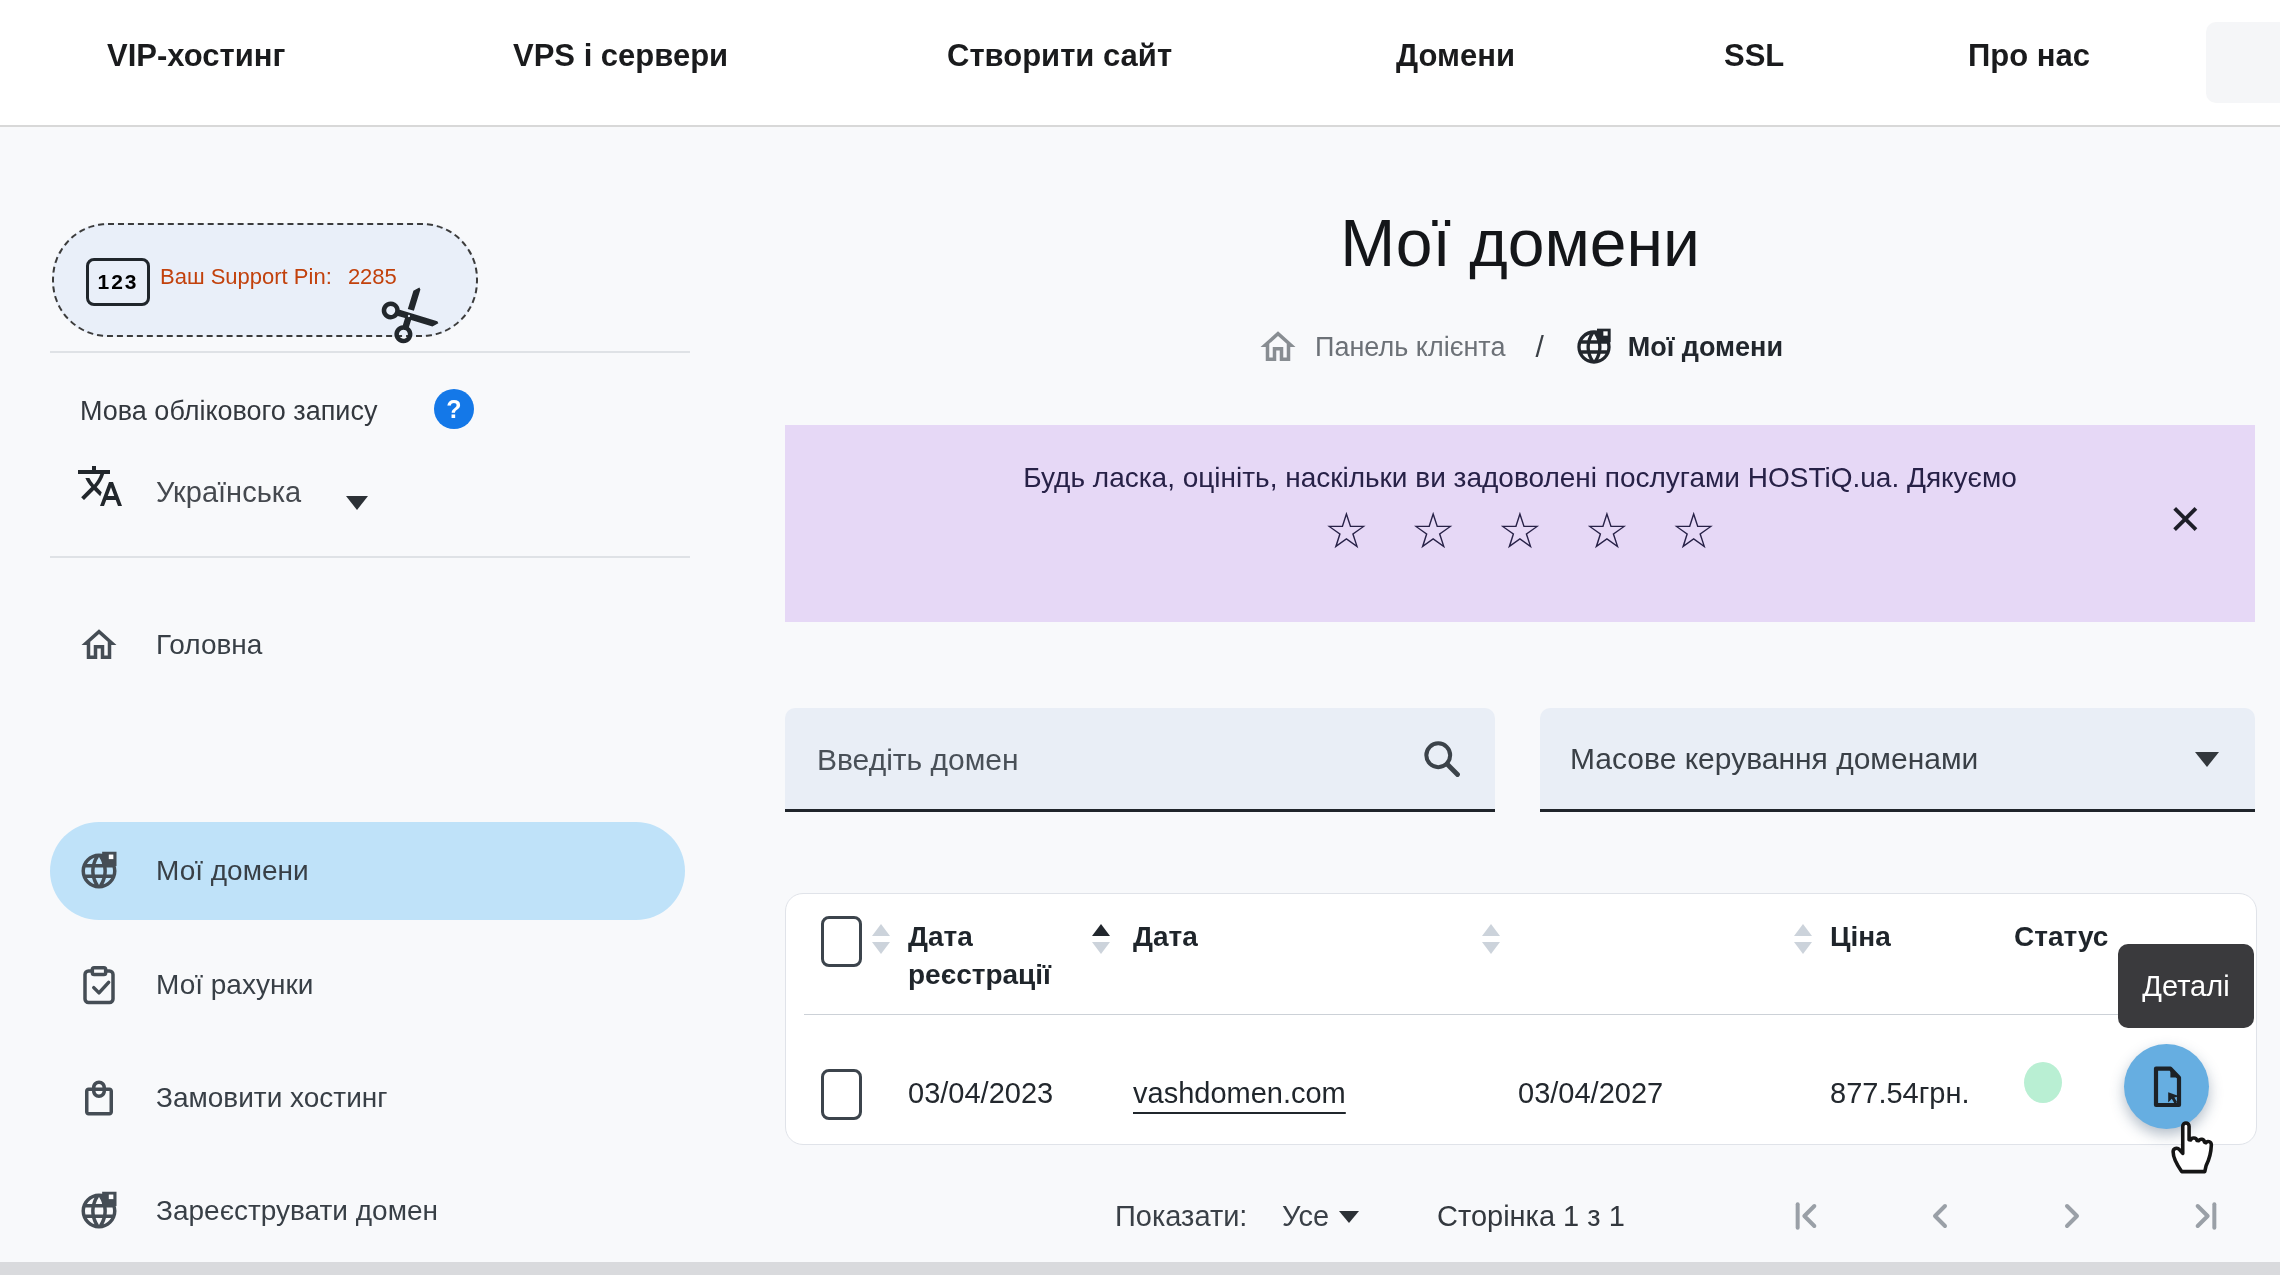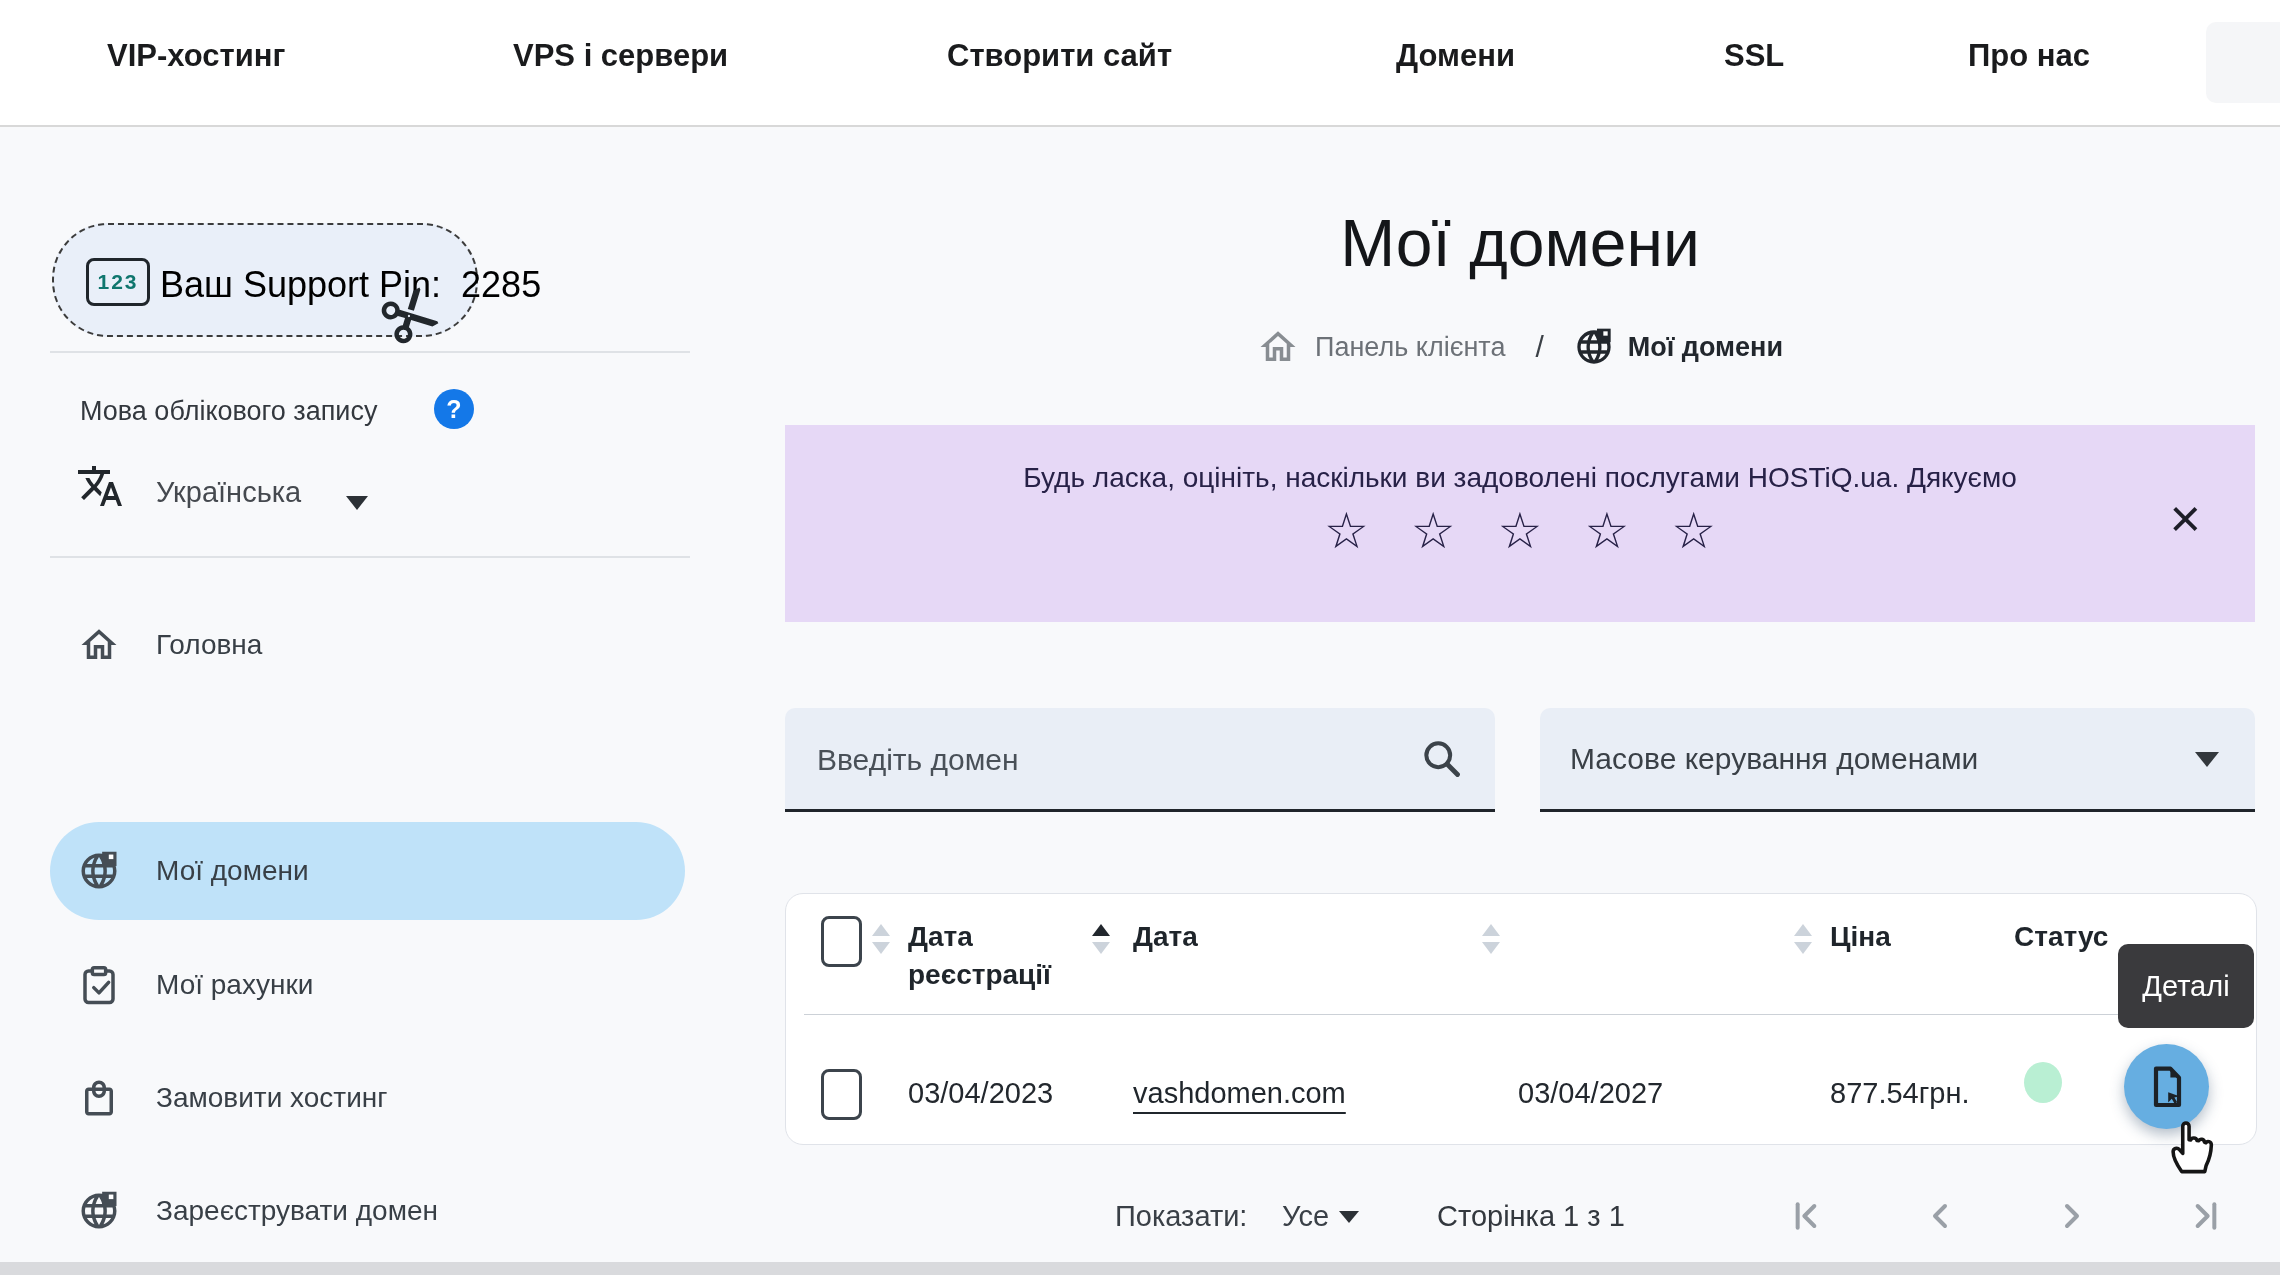--- a/index.html
+++ b/index.html
@@ -11,22 +11,22 @@
           border-bottom:2px solid #d8d8d8;z-index:2;}
   .nav-item{position:absolute;top:38px;font-size:31px;font-weight:700;color:#1a1b1d;cursor:pointer;}
   .corner-blob{position:absolute;top:22px;right:0;width:74px;height:81px;background:#f5f6f8;
                border-radius:10px 0 0 10px;}
 
   
   .pin-pill{position:absolute;left:52px;top:223px;width:422px;height:110px;background:#e9eff9;
             border:2.5px dashed #3b3b3b;border-radius:56px;}
   .pin-badge{position:absolute;left:32px;top:33px;width:58px;height:42px;border:3.5px solid #20262c;
              border-radius:8px;display:flex;align-items:center;justify-content:center;
-             font-weight:700;font-size:21px;color:#0f766e;letter-spacing:2px;}
-  .pin-text{position:absolute;left:106px;top:39px;font-size:36px;color:#000000;white-space:nowrap;}
+             font-weight:700;font-size:21px;color:#000000;letter-spacing:2px;}
+  .pin-text{position:absolute;left:106px;top:39px;font-size:22px;color:#c2410c;white-space:nowrap;}
   .pin-text b{font-weight:500;}
   .scissors{position:absolute;right:40px;bottom:-8px;width:54px;height:54px;color:#22272c;
             transform:rotate(-28deg);}
   .sb-divider{position:absolute;left:50px;width:640px;border-top:2px solid #dfe2e6;}
   .lang-label{position:absolute;left:80px;top:396px;font-size:27px;color:#33383e;}
   .help-badge{width:40px;height:40px;border-radius:50%;background:#1478e8;color:#fff;font-weight:700;
               font-size:25px;display:flex;align-items:center;justify-content:center;line-height:1;}
   .lang-help{position:absolute;left:434px;top:389px;}
   .lang-icon{position:absolute;left:76px;top:462px;width:48px;height:48px;color:#22272c;}
   .lang-value{position:absolute;left:156px;top:476px;font-size:29px;color:#45494f;}

